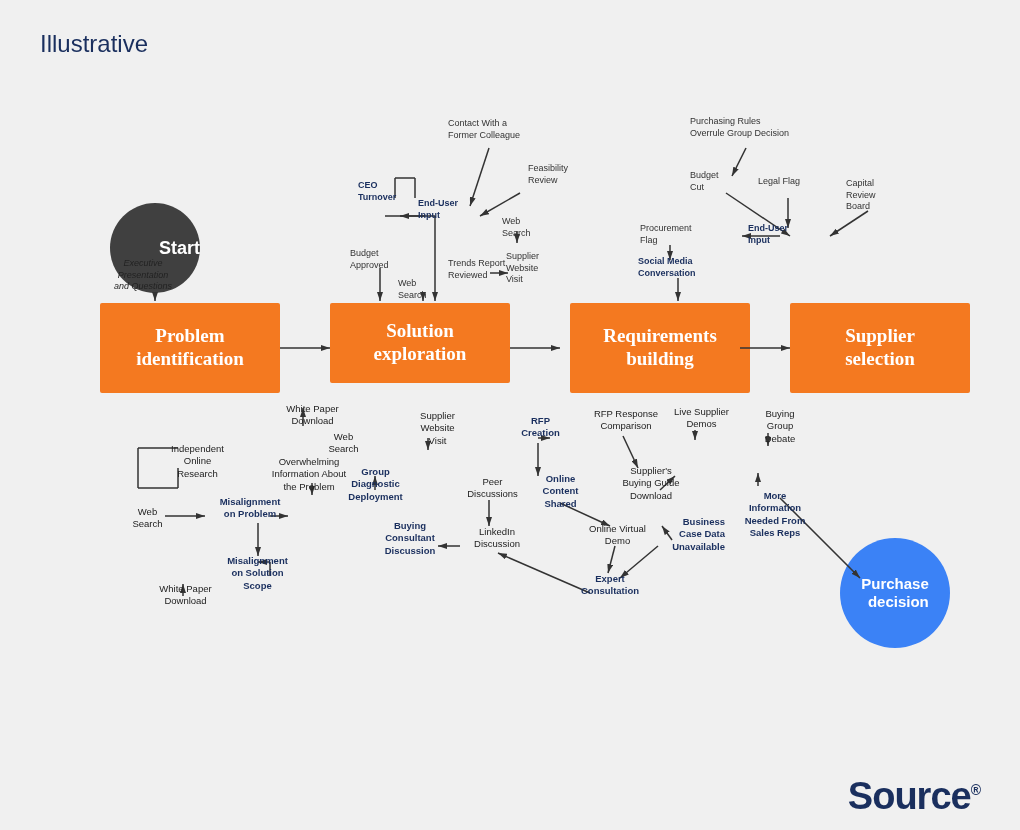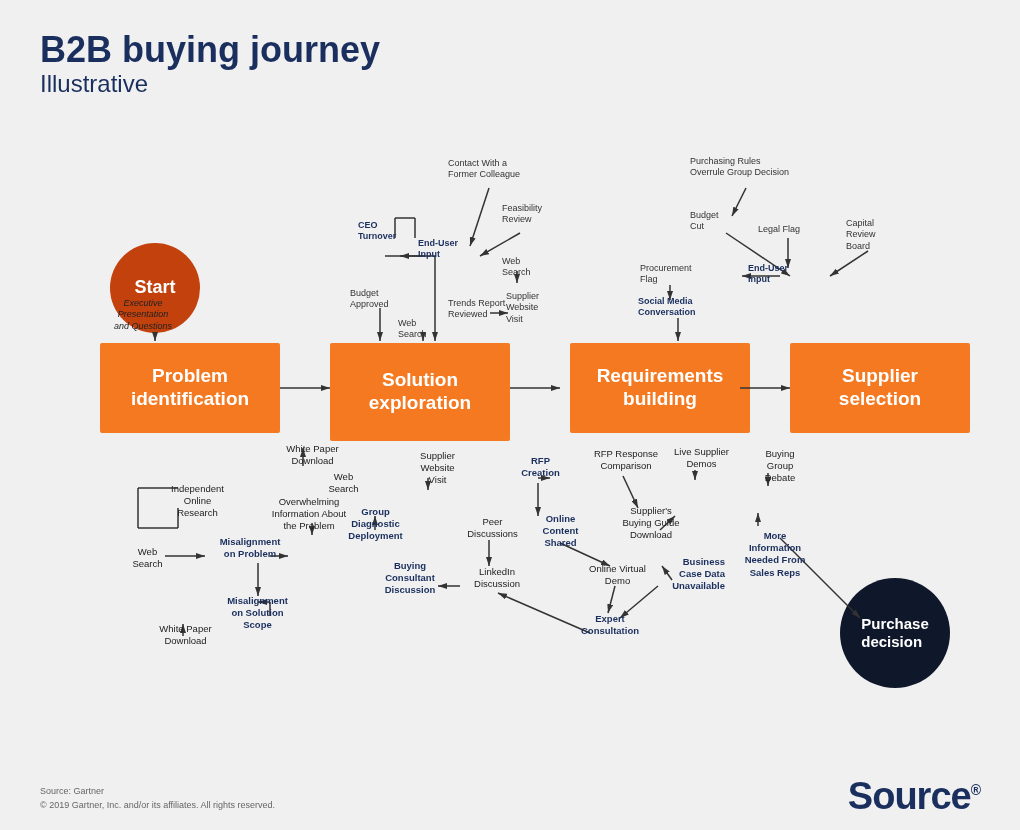--- a/index.html
+++ b/index.html
@@ -43,52 +43,53 @@
       color: white;
       font-weight: 900;
       font-size: 19px;
       text-align: center;
       display: flex;
       align-items: center;
       justify-content: center;
       padding: 8px;
       line-height: 1.2;
       border-radius: 2px;
+      font-family: Liberation Serif, serif;
     }
     .stage-problem { left: 60px; top: 235px; width: 180px; height: 90px; }
-    .stage-solution { left: 290px; top: 235px; width: 180px; height: 98px; }
+    .stage-solution { left: 290px; top: 235px; width: 180px; height: 80px; }
     .stage-requirements { left: 520px; top: 235px; width: 180px; height: 90px; margin-left: 10px; }
     .stage-supplier { left: 750px; top: 235px; width: 180px; height: 90px; }
 
     
     .circle-start {
       position: absolute;
       width: 90px;
       height: 90px;
       border-radius: 50%;
-      background: #c2410c;
+      background: #404040;
       color: white;
       font-weight: 900;
       font-size: 18px;
       display: flex;
       align-items: center;
-      justify-content: center;
+      justify-content: flex-end;
       left: 70px;
       top: 135px;
     }
     .circle-purchase {
       position: absolute;
       width: 110px;
       height: 110px;
       border-radius: 50%;
-      background: #0f172a;
+      background: #3b82f6;
       color: white;
       font-weight: 900;
       font-size: 15px;
-      text-align: left;
+      text-align: right;
       display: flex;
       align-items: center;
       justify-content: center;
       right: 30px;
       bottom: 80px;
       line-height: 1.2;
     }
 
     
     .label {
@@ -139,21 +140,20 @@
       font-size: 9px;
       color: #333;
       text-align: left;
       line-height: 1.3;
     }
   </style>
 </head>
 <body>
 
 <div class="main-container">
-  <div class="title">B2B buying journey</div>
   <div class="subtitle">Illustrative</div>
 
   <div class="diagram-area">
 
     <div class="stage-box stage-problem">Problem<br>identification</div>
     <div class="stage-box stage-solution">Solution<br>exploration</div>
     <div class="stage-box stage-requirements">Requirements<br>building</div>
     <div class="stage-box stage-supplier">Supplier<br>selection</div>
 
     <div class="circle-start">
@@ -269,27 +269,27 @@
 
       <line x1="240" y1="280" x2="290" y2="280" stroke="#333" stroke-width="1.5" marker-end="url(#arrowhead)"></line>
       <line x1="470" y1="280" x2="520" y2="280" stroke="#333" stroke-width="1.5" marker-end="url(#arrowhead)"></line>
       <line x1="700" y1="280" x2="750" y2="280" stroke="#333" stroke-width="1.5" marker-end="url(#arrowhead)"></line>
 
     </svg>
 
     <div class="label top-label" style="left:408px; top:50px; width:100px;">Contact With a<br>Former Colleague</div>
     <div class="label top-label" style="left:318px; top:112px; width:70px; font-weight:700; color:#1a2f5e;">CEO<br>Turnover</div>
     <div class="label top-label" style="left:378px; top:130px; width:80px; font-weight:700; color:#1a2f5e;">End-User<br>Input</div>
-    <div class="label top-label" style="left:462px; top:95px; width:75px;">Feasibility<br>Review</div>
+    <div class="label top-label" style="left:488px; top:95px; width:75px;">Feasibility<br>Review</div>
     <div class="label top-label" style="left:462px; top:148px; width:65px;">Web<br>Search</div>
     <div class="label top-label" style="left:408px; top:190px; width:80px;">Trends Report<br>Reviewed</div>
     <div class="label top-label" style="left:466px; top:183px; width:70px;">Supplier<br>Website<br>Visit</div>
     <div class="label top-label" style="left:650px; top:48px; width:130px;">Purchasing Rules<br>Overrule Group Decision</div>
     <div class="label top-label" style="left:650px; top:102px; width:60px;">Budget<br>Cut</div>
-    <div class="label top-label" style="left:718px; top:116px; width:65px;">Legal Flag</div>
+    <div class="label top-label" style="left:718px; top:108px; width:65px;">Legal Flag</div>
     <div class="label top-label" style="left:600px; top:155px; width:75px;">Procurement<br>Flag</div>
     <div class="label top-label" style="left:598px; top:188px; width:85px; font-weight:700; color:#1a2f5e;">Social Media<br>Conversation</div>
     <div class="label top-label" style="left:708px; top:155px; width:75px; font-weight:700; color:#1a2f5e;">End-User<br>Input</div>
     <div class="label top-label" style="left:806px; top:110px; width:80px;">Capital<br>Review<br>Board</div>
     <div class="label top-label" style="left:310px; top:180px; width:70px;">Budget<br>Approved</div>
     <div class="label top-label" style="left:358px; top:210px; width:60px;">Web<br>Search</div>
 
     <div class="label" style="left:235px; top:335px; width:75px;">White Paper<br>Download</div>
     <div class="label" style="left:276px; top:363px; width:55px;">Web<br>Search</div>
     <div class="label" style="left:224px; top:388px; width:90px;">Overwhelming<br>Information About<br>the Problem</div>
@@ -309,22 +309,18 @@
     <div class="label" style="left:530px; top:505px; width:80px; font-weight:700; color:#1a2f5e;">Expert<br>Consultation</div>
     <div class="label" style="left:546px; top:340px; width:80px;">RFP Response<br>Comparison</div>
     <div class="label" style="left:624px; top:338px; width:75px;">Live Supplier<br>Demos</div>
     <div class="label" style="left:566px; top:397px; width:90px;">Supplier's<br>Buying Guide<br>Download</div>
     <div class="label" style="left:595px; top:448px; width:90px; font-weight:700; color:#1a2f5e;text-align:right;">Business<br>Case Data<br>Unavailable</div>
     <div class="label" style="left:700px; top:340px; width:80px;">Buying<br>Group<br>Debate</div>
     <div class="label" style="left:685px; top:390px; width:100px; font-weight:700; color:#1a2f5e;margin-top:32px;">More<br>Information<br>Needed From<br>Sales Reps</div>
 
   </div>
 
-  <div class="footer">
-    <div>Source: Gartner</div>
-    <div>© 2019 Gartner, Inc. and/or its affiliates. All rights reserved.</div>
-  </div>
 
   <div class="gartner-logo">
     <span>Source</span><span class="gartner-r">®</span>
   </div>
 
 </div>
 
 </body></html>

